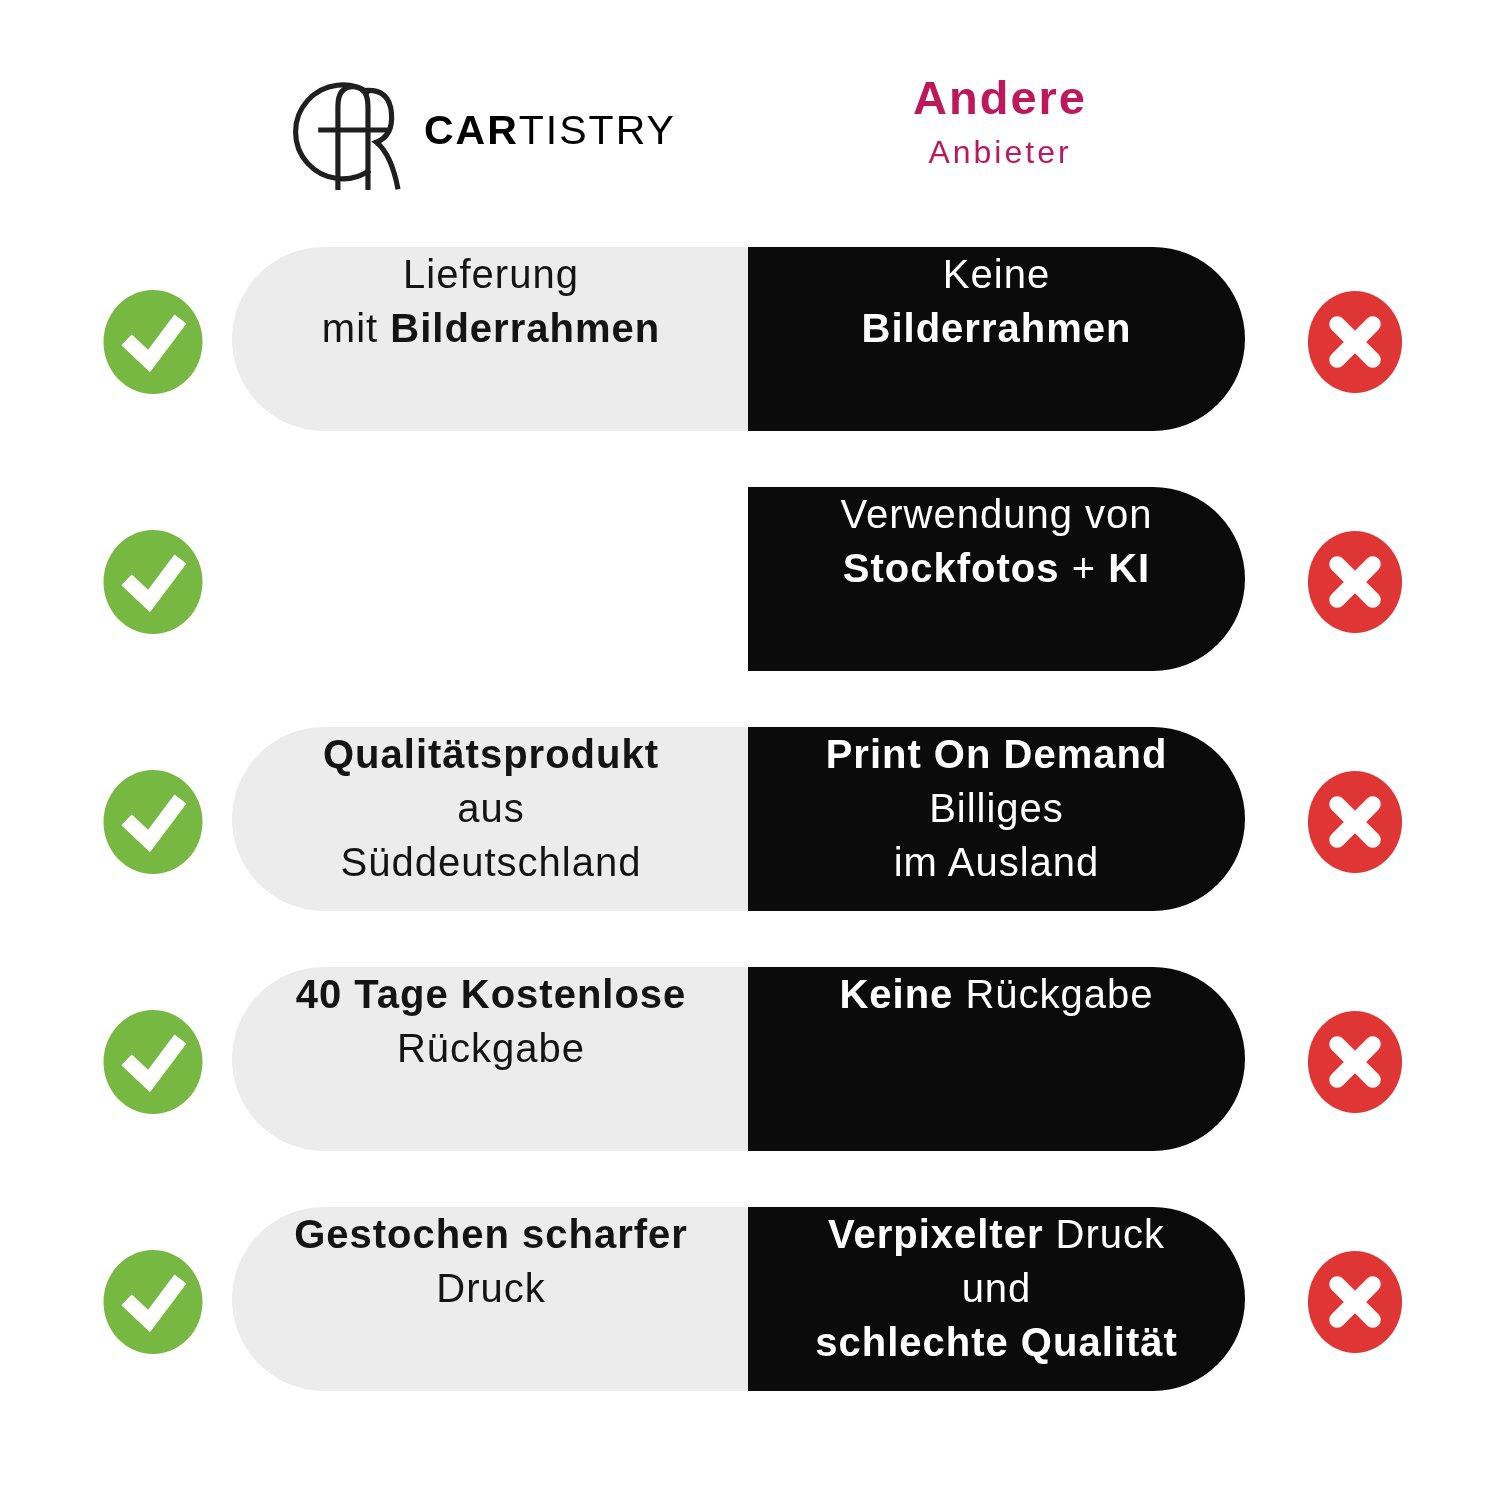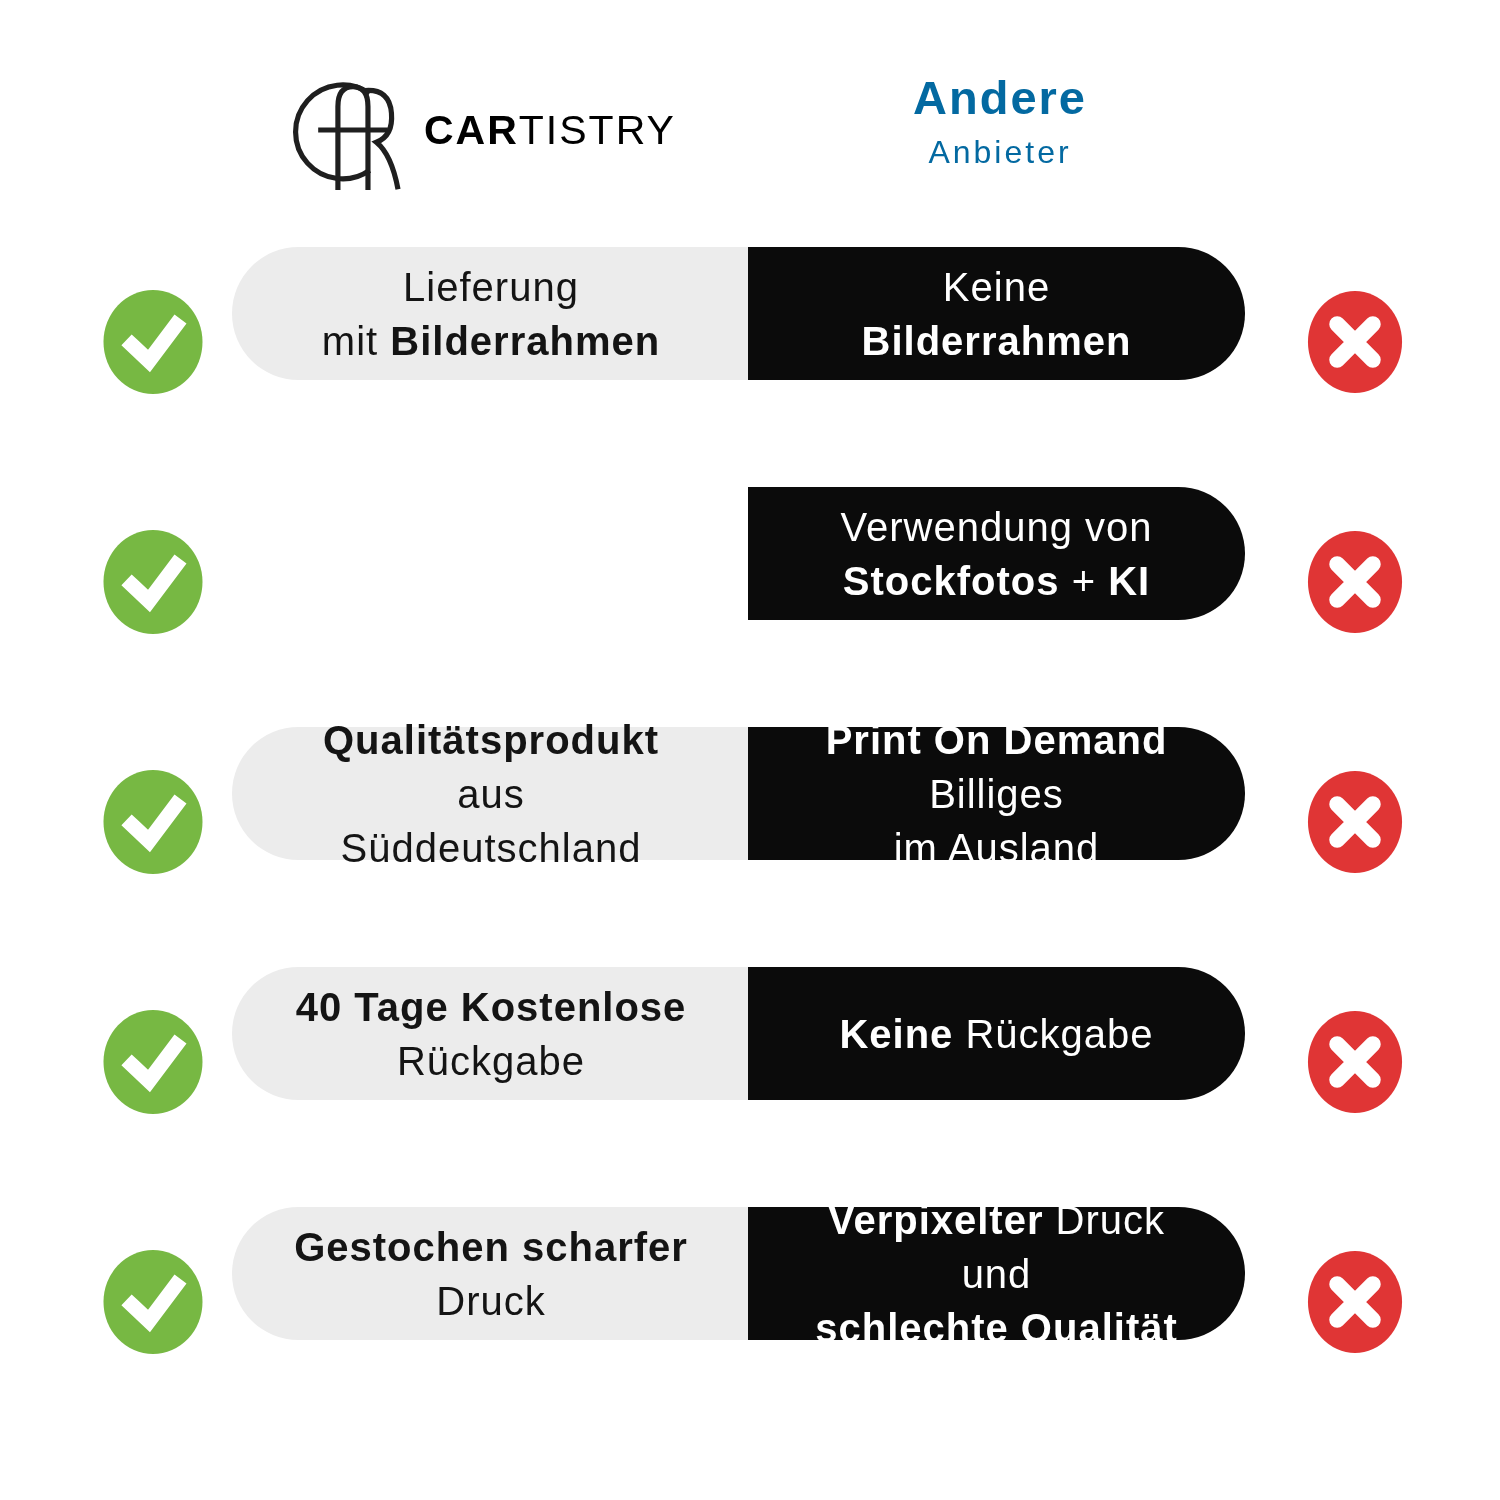--- a/index.html
+++ b/index.html
@@ -18,34 +18,34 @@
   }
   .canvas{position:absolute;inset:0;}
 
   
   .brand{position:absolute;left:290px;top:66px;display:flex;align-items:center;}
   .logo-wrap{width:124px;height:128px;display:block;}
   .logo-wrap svg{display:block;width:100%;height:100%;}
   .wordmark{font-size:41px;letter-spacing:2px;color:#000000;margin-left:10px;font-weight:400;white-space:nowrap;}
   .wordmark b{font-weight:700;}
 
-  .competitor-header{position:absolute;left:760px;top:70px;width:480px;text-align:center;color:#0369a1;}
+  .competitor-header{position:absolute;left:760px;top:70px;width:480px;text-align:center;color:#be185d;}
   .comp-line1{font-size:47px;font-weight:700;letter-spacing:2px;}
   .comp-line2{font-size:32px;font-weight:400;letter-spacing:3px;margin-top:9px;}
 
   
   .rows{position:absolute;top:247px;left:0;width:1500px;}
   .row{position:relative;height:190px;margin-bottom:50px;}
 
   .badge{position:absolute;top:50%;transform:translateY(-50%);}
   .badge svg{display:block;width:100%;height:100%;}
   .badge.check{left:103px;width:100px;height:105px;}
   .badge.cross{left:1307px;width:96px;height:103px;}
 
-  .pill{position:absolute;top:0;height:133px;display:flex;align-items:center;justify-content:center;}
+  .pill{position:absolute;top:0;height:184px;display:flex;justify-content:center;}
   .pill.left{
     left:232px;width:518px;
     background:var(--gray);
     border-radius:95px 0 0 95px;
     color:#141414;
   }
   .pill.right{
     left:748px;width:497px;
     background:var(--black);
     border-radius:0 95px 95px 0;

